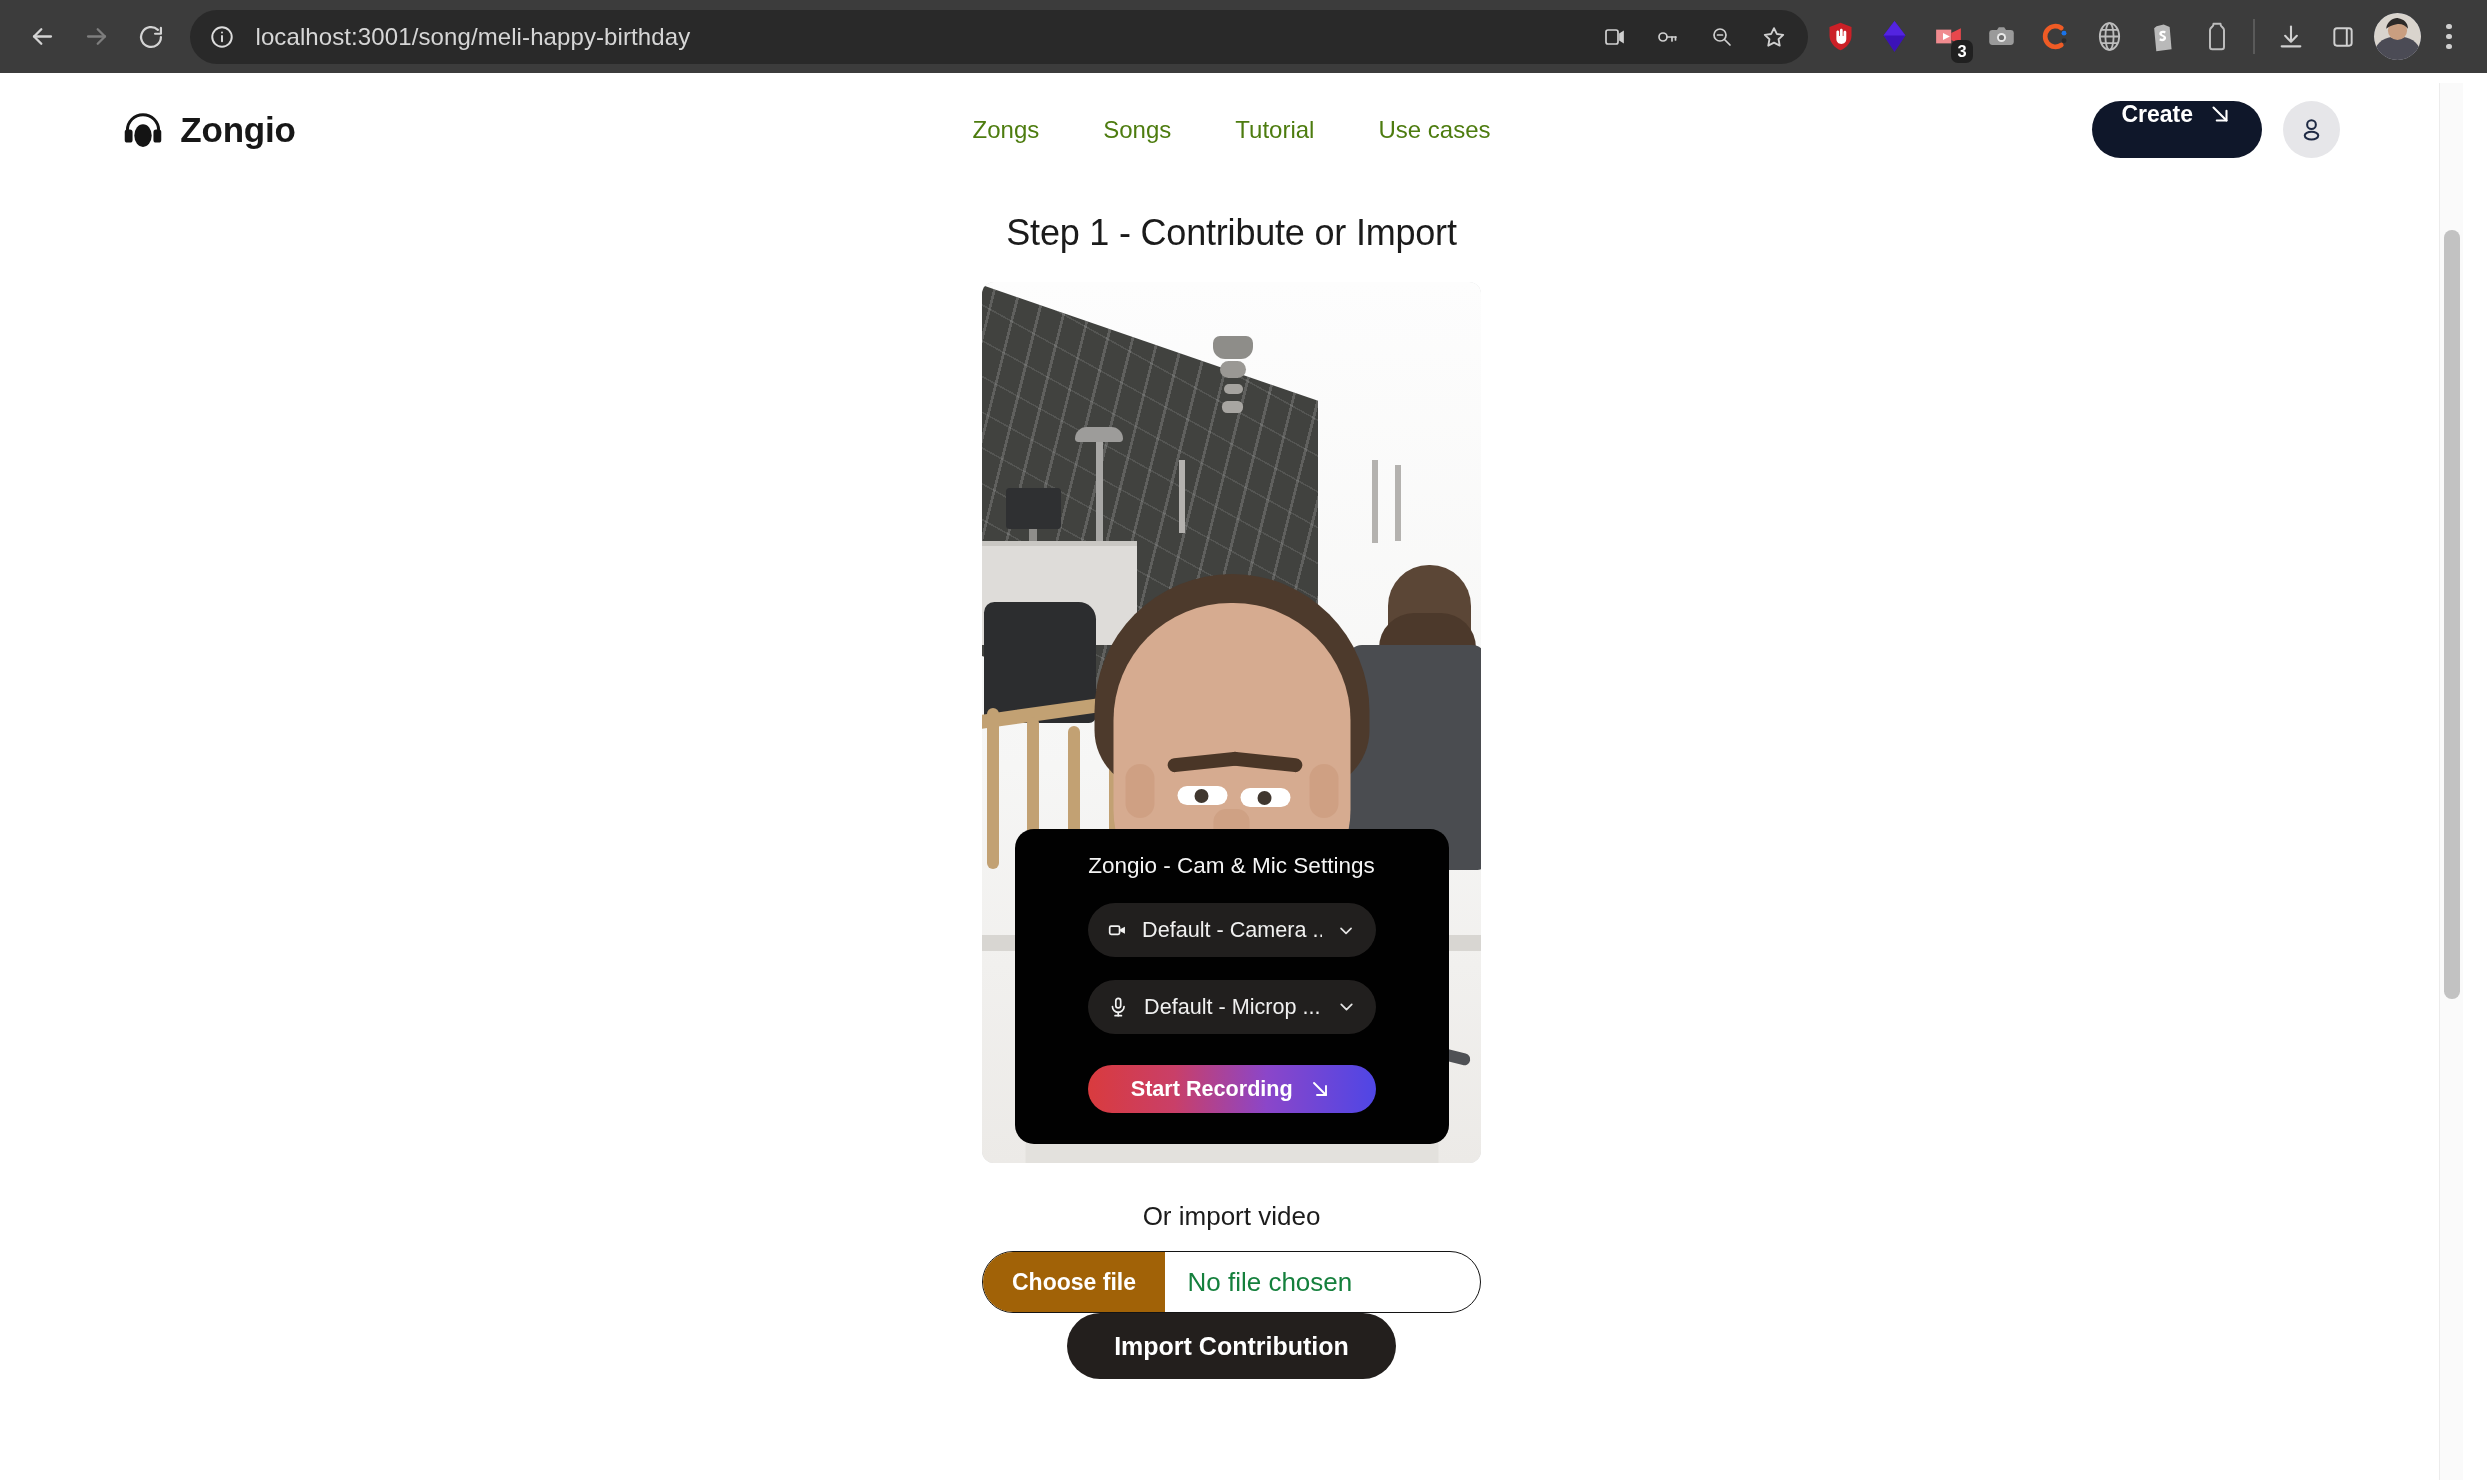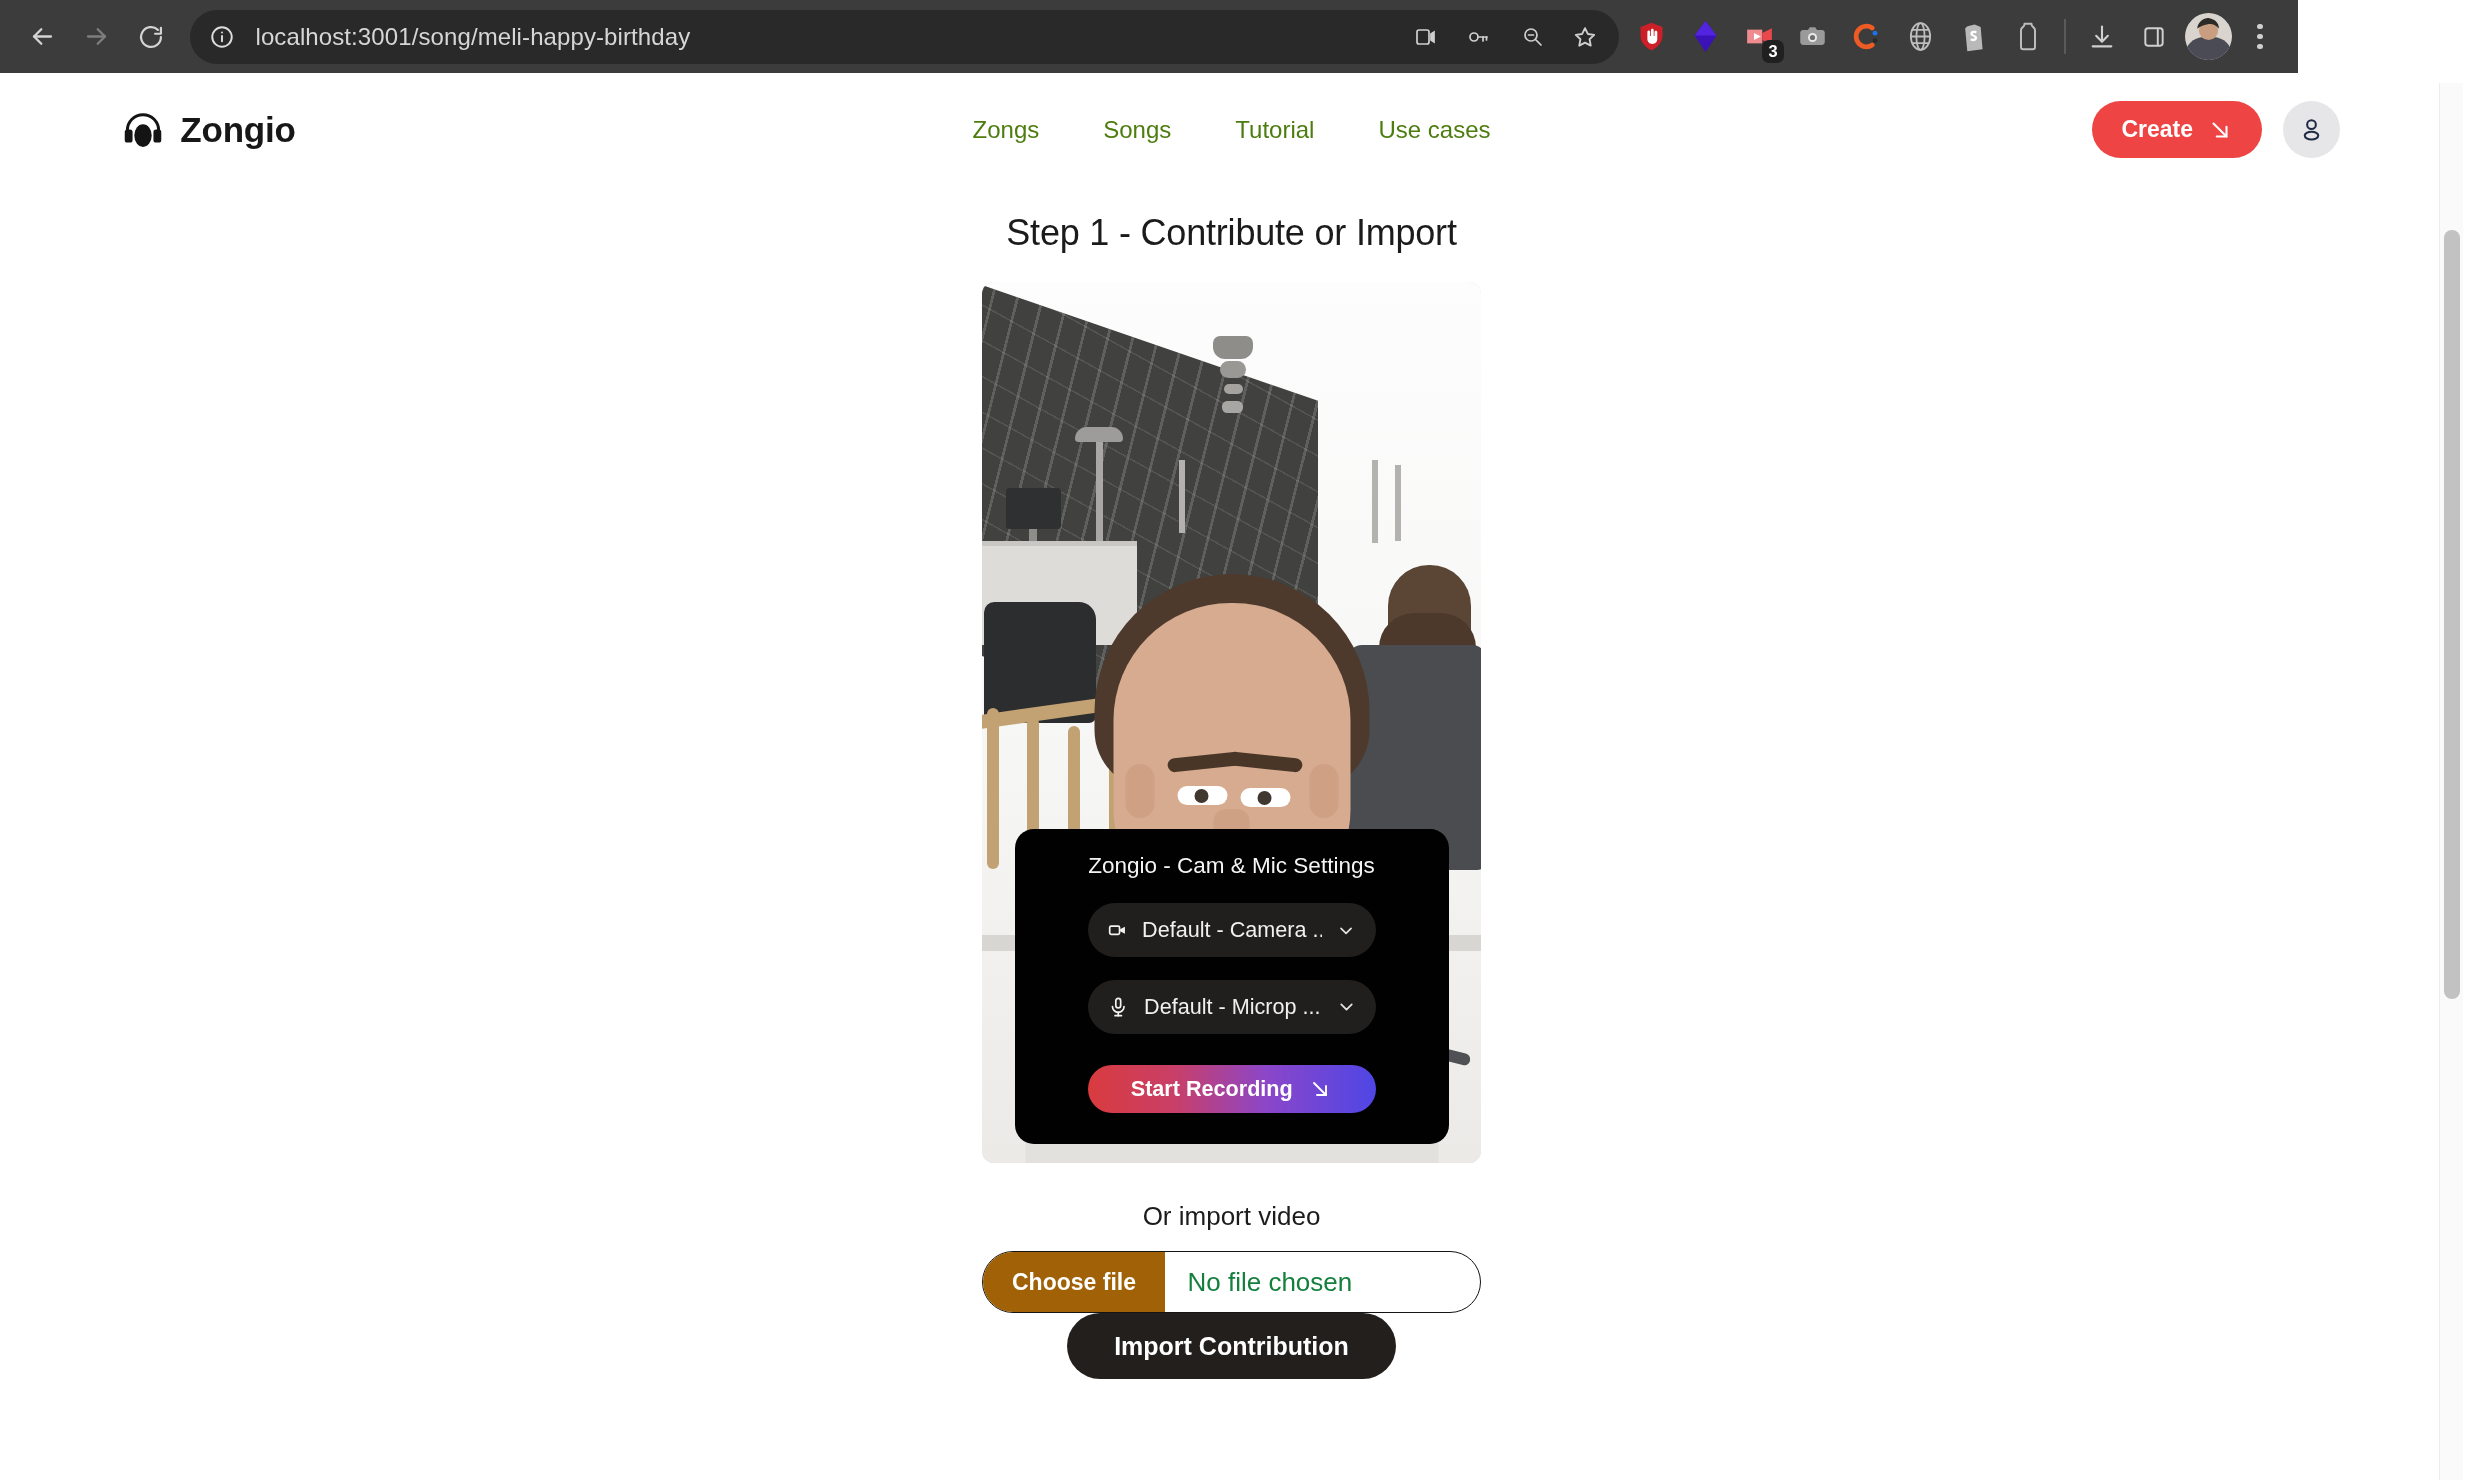--- a/index.html
+++ b/index.html
@@ -6,21 +6,21 @@
   html, body {
     width: 2487px; height: 1480px;
     font-family: "Liberation Sans", sans-serif;
     background: #ffffff;
     overflow: hidden;
   }
 
   
   .browser-chrome {
     position: absolute; top: 0; left: 0;
-    width: 2298px; height: 73px;
+    width: 2487px; height: 73px;
     background: #3c3c3c;
     display: flex; align-items: center;
     padding: 0 15.5px;
     gap: 0;
   }
   .nav-btn {
     width: 54px; height: 54px;
     display: flex; align-items: center; justify-content: center;
     border-radius: 50%;
     flex: 0 0 auto;
@@ -152,26 +152,26 @@
     color: #4d7c0f;
     white-space: nowrap;
   }
   .header-right {
     margin-left: auto;
     display: flex; align-items: center;
     gap: 21px;
     flex: 0 0 auto;
   }
   .btn-create {
-    background: #ef4444;
+    background: #0f172a;
     color: #fff;
     border-radius: 863px;
     height: 57px;
     padding: 0 29px;
-    display:flex; align-items:center; gap: 14px;
+    display:flex; align-items:flex-start; gap: 14px;
     font-size: 23px;
     font-weight: bold;
     border: none;
   }
   .avatar-circle {
     width: 57px; height: 57px;
     border-radius: 50%;
     background: #e6e6e9;
     display:flex; align-items:center; justify-content:center;
   }

